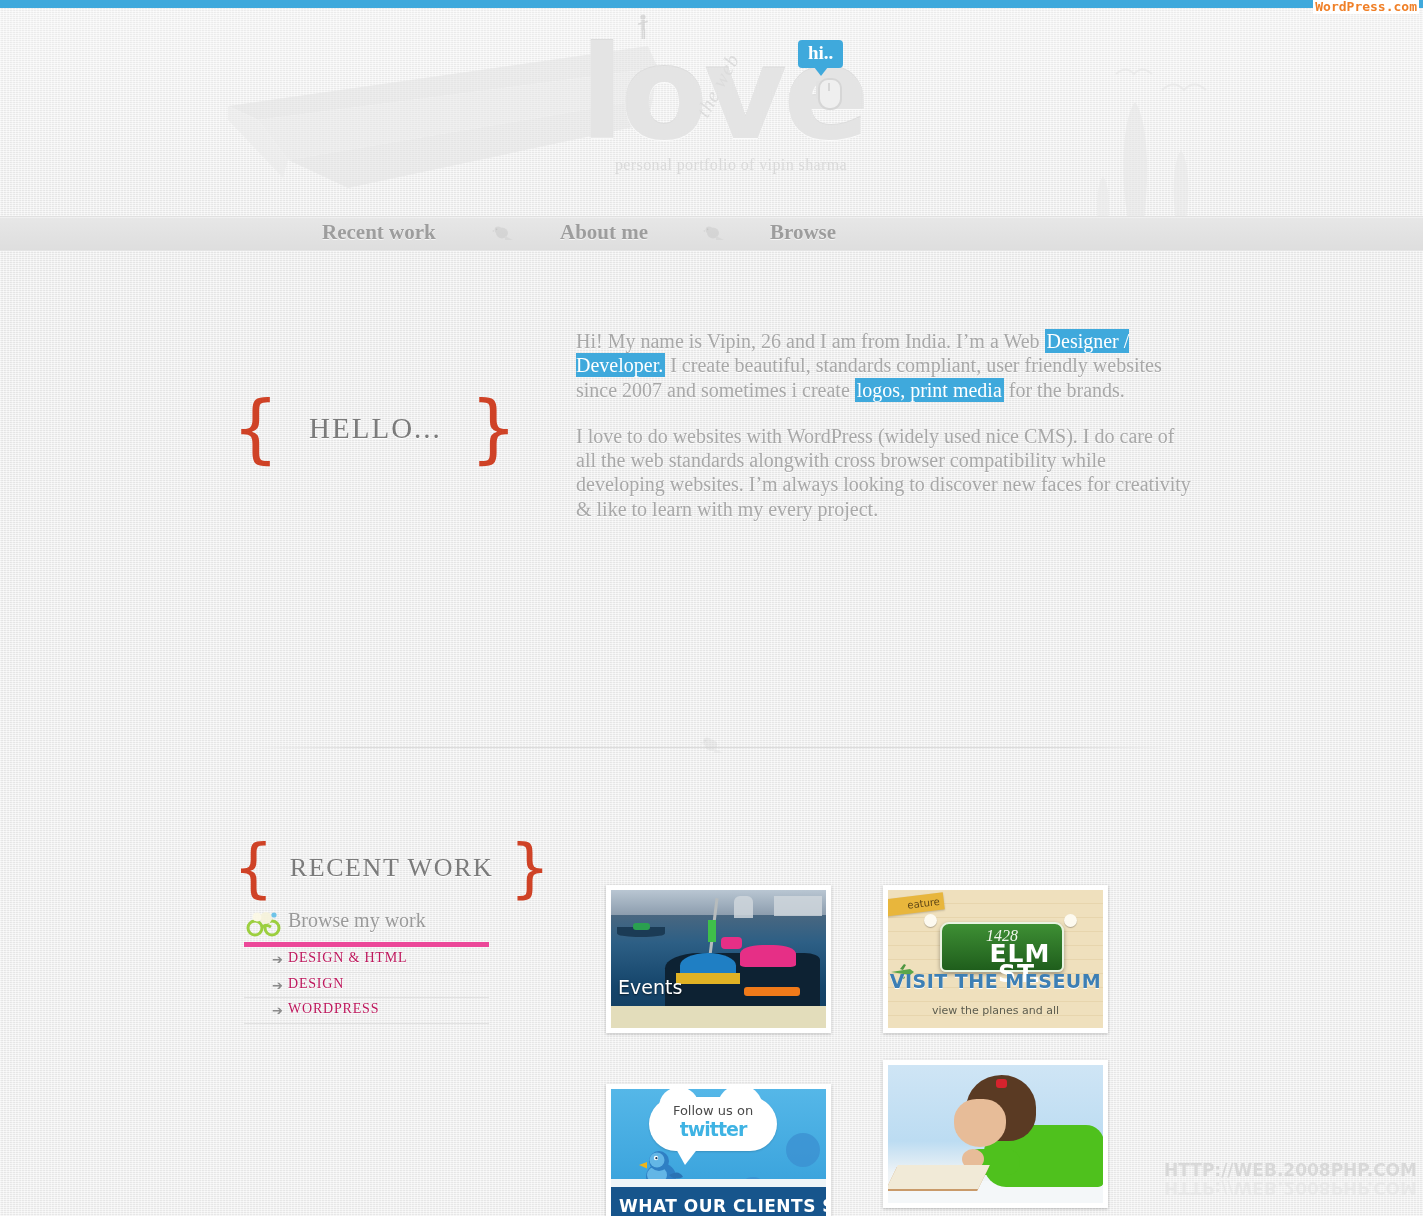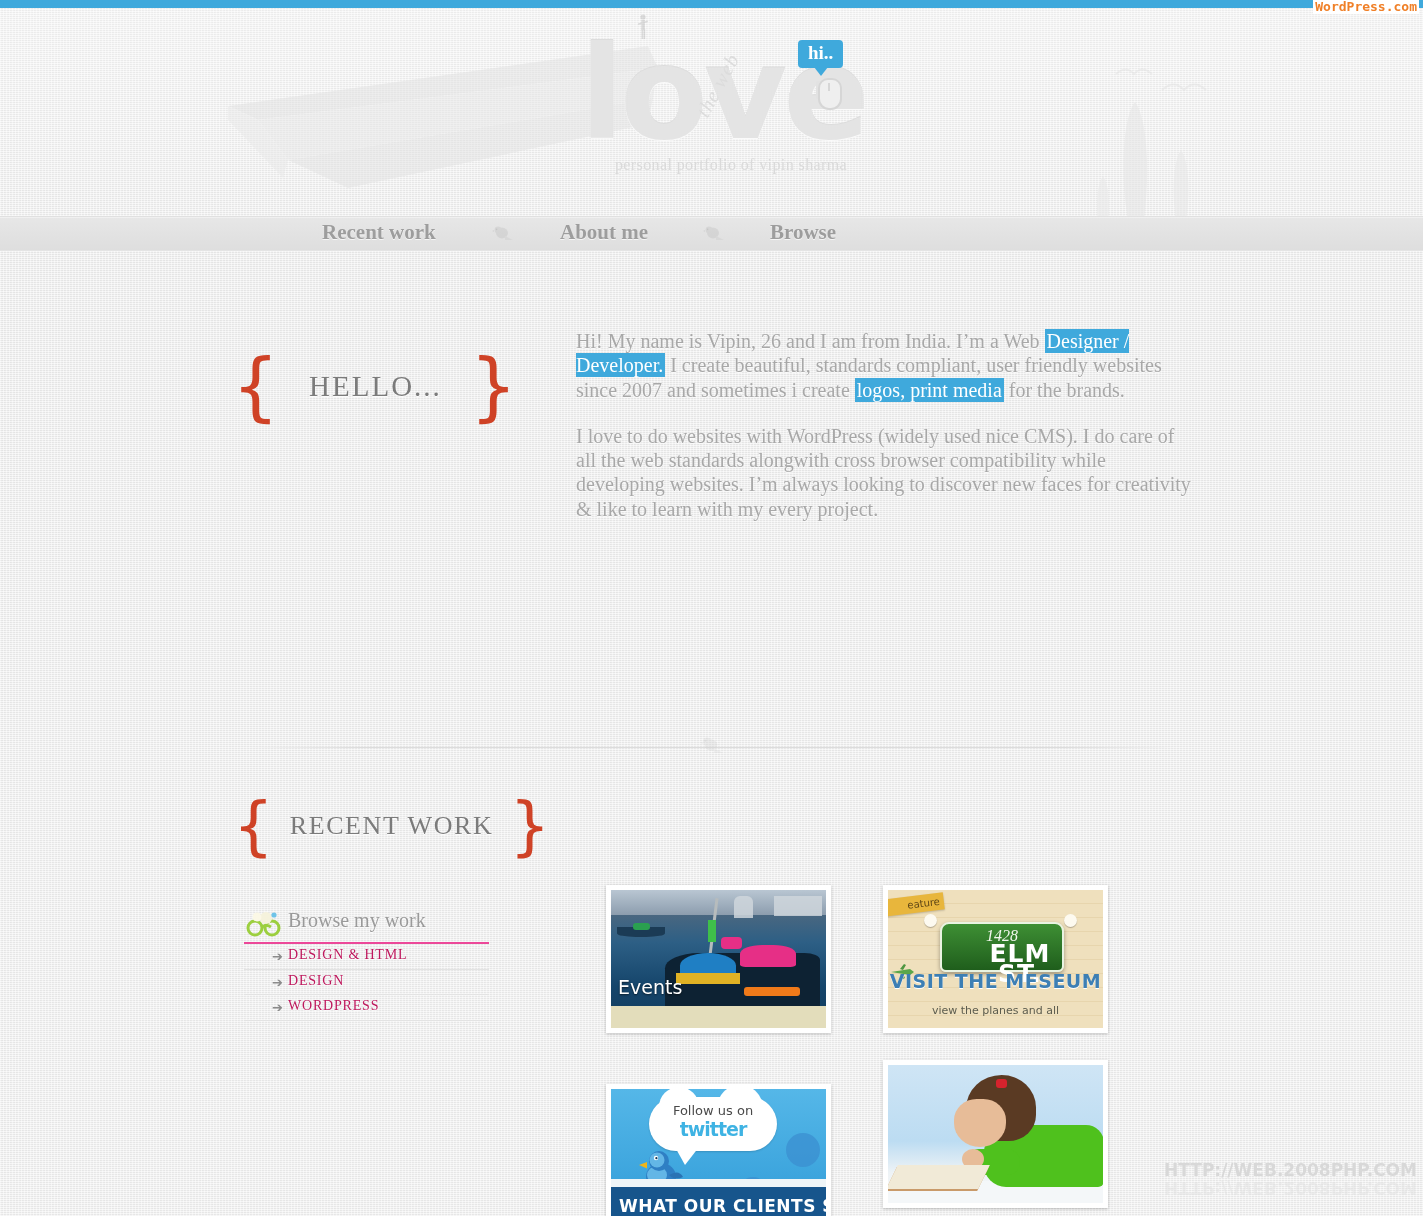--- a/index.html
+++ b/index.html
@@ -92,21 +92,21 @@
   .nav-item:nth-of-type(3){left:470px;}
   .nav-sep{position:absolute;top:8px;opacity:.35;}
   .nav-sep.s1{left:192px;}
   .nav-sep.s2{left:403px;}
 
   
   .content{position:absolute;left:0;top:249px;width:1423px;}
 
   .sec-hello{position:absolute;left:0;top:80px;width:1423px;height:230px;}
 
-  .braces-title{position:absolute;font-family:"Liberation Serif",serif;white-space:nowrap;}
+  .braces-title{position:absolute;font-family:"Liberation Serif",serif;white-space:nowrap;margin-top:42px;}
   .brace{
     color:#cf4226;font-family:"DejaVu Sans",sans-serif;font-weight:normal;
     display:inline-block;vertical-align:middle;
   }
   .hello-block{left:232px;top:20px;}
   .hello-block .brace{font-size:74px;line-height:74px;}
   .hello-txt{
     display:inline-block;vertical-align:middle;color:#7b7b7b;
     font-size:29px;letter-spacing:2px;padding:0 28px 0 30px;
     text-shadow:0 1px 0 #fbfbfb;
@@ -129,21 +129,21 @@
   .sec-work{position:absolute;left:0;top:520px;width:1423px;}
   .work-block{left:233px;top:25px;}
   .work-block .brace{font-size:64px;line-height:64px;}
   .work-txt{
     display:inline-block;vertical-align:middle;color:#7b7b7b;
     font-size:26px;letter-spacing:1.6px;padding:0 16px;font-variant:small-caps;
     text-shadow:0 1px 0 #fbfbfb;
   }
 
   .browse{position:absolute;left:244px;top:140px;width:245px;}
-  .browse-head{position:relative;height:33px;border-bottom:2px solid #ec4899;text-align:right;}
+  .browse-head{position:relative;height:33px;border-bottom:5px solid #ec4899;text-align:right;}
   .glasses{position:absolute;left:0;top:2px;width:42px;height:26px;}
   .browse-title{
     position:absolute;left:44px;top:0px;
     font-family:"Liberation Serif",serif;font-size:20px;color:#9a9a9a;
     text-shadow:0 1px 0 #fbfbfb;
   }
   .filter{
     position:relative;height:24.5px;border-bottom:1px solid #e3e3e3;
     padding-left:44px;cursor:pointer;
   }

